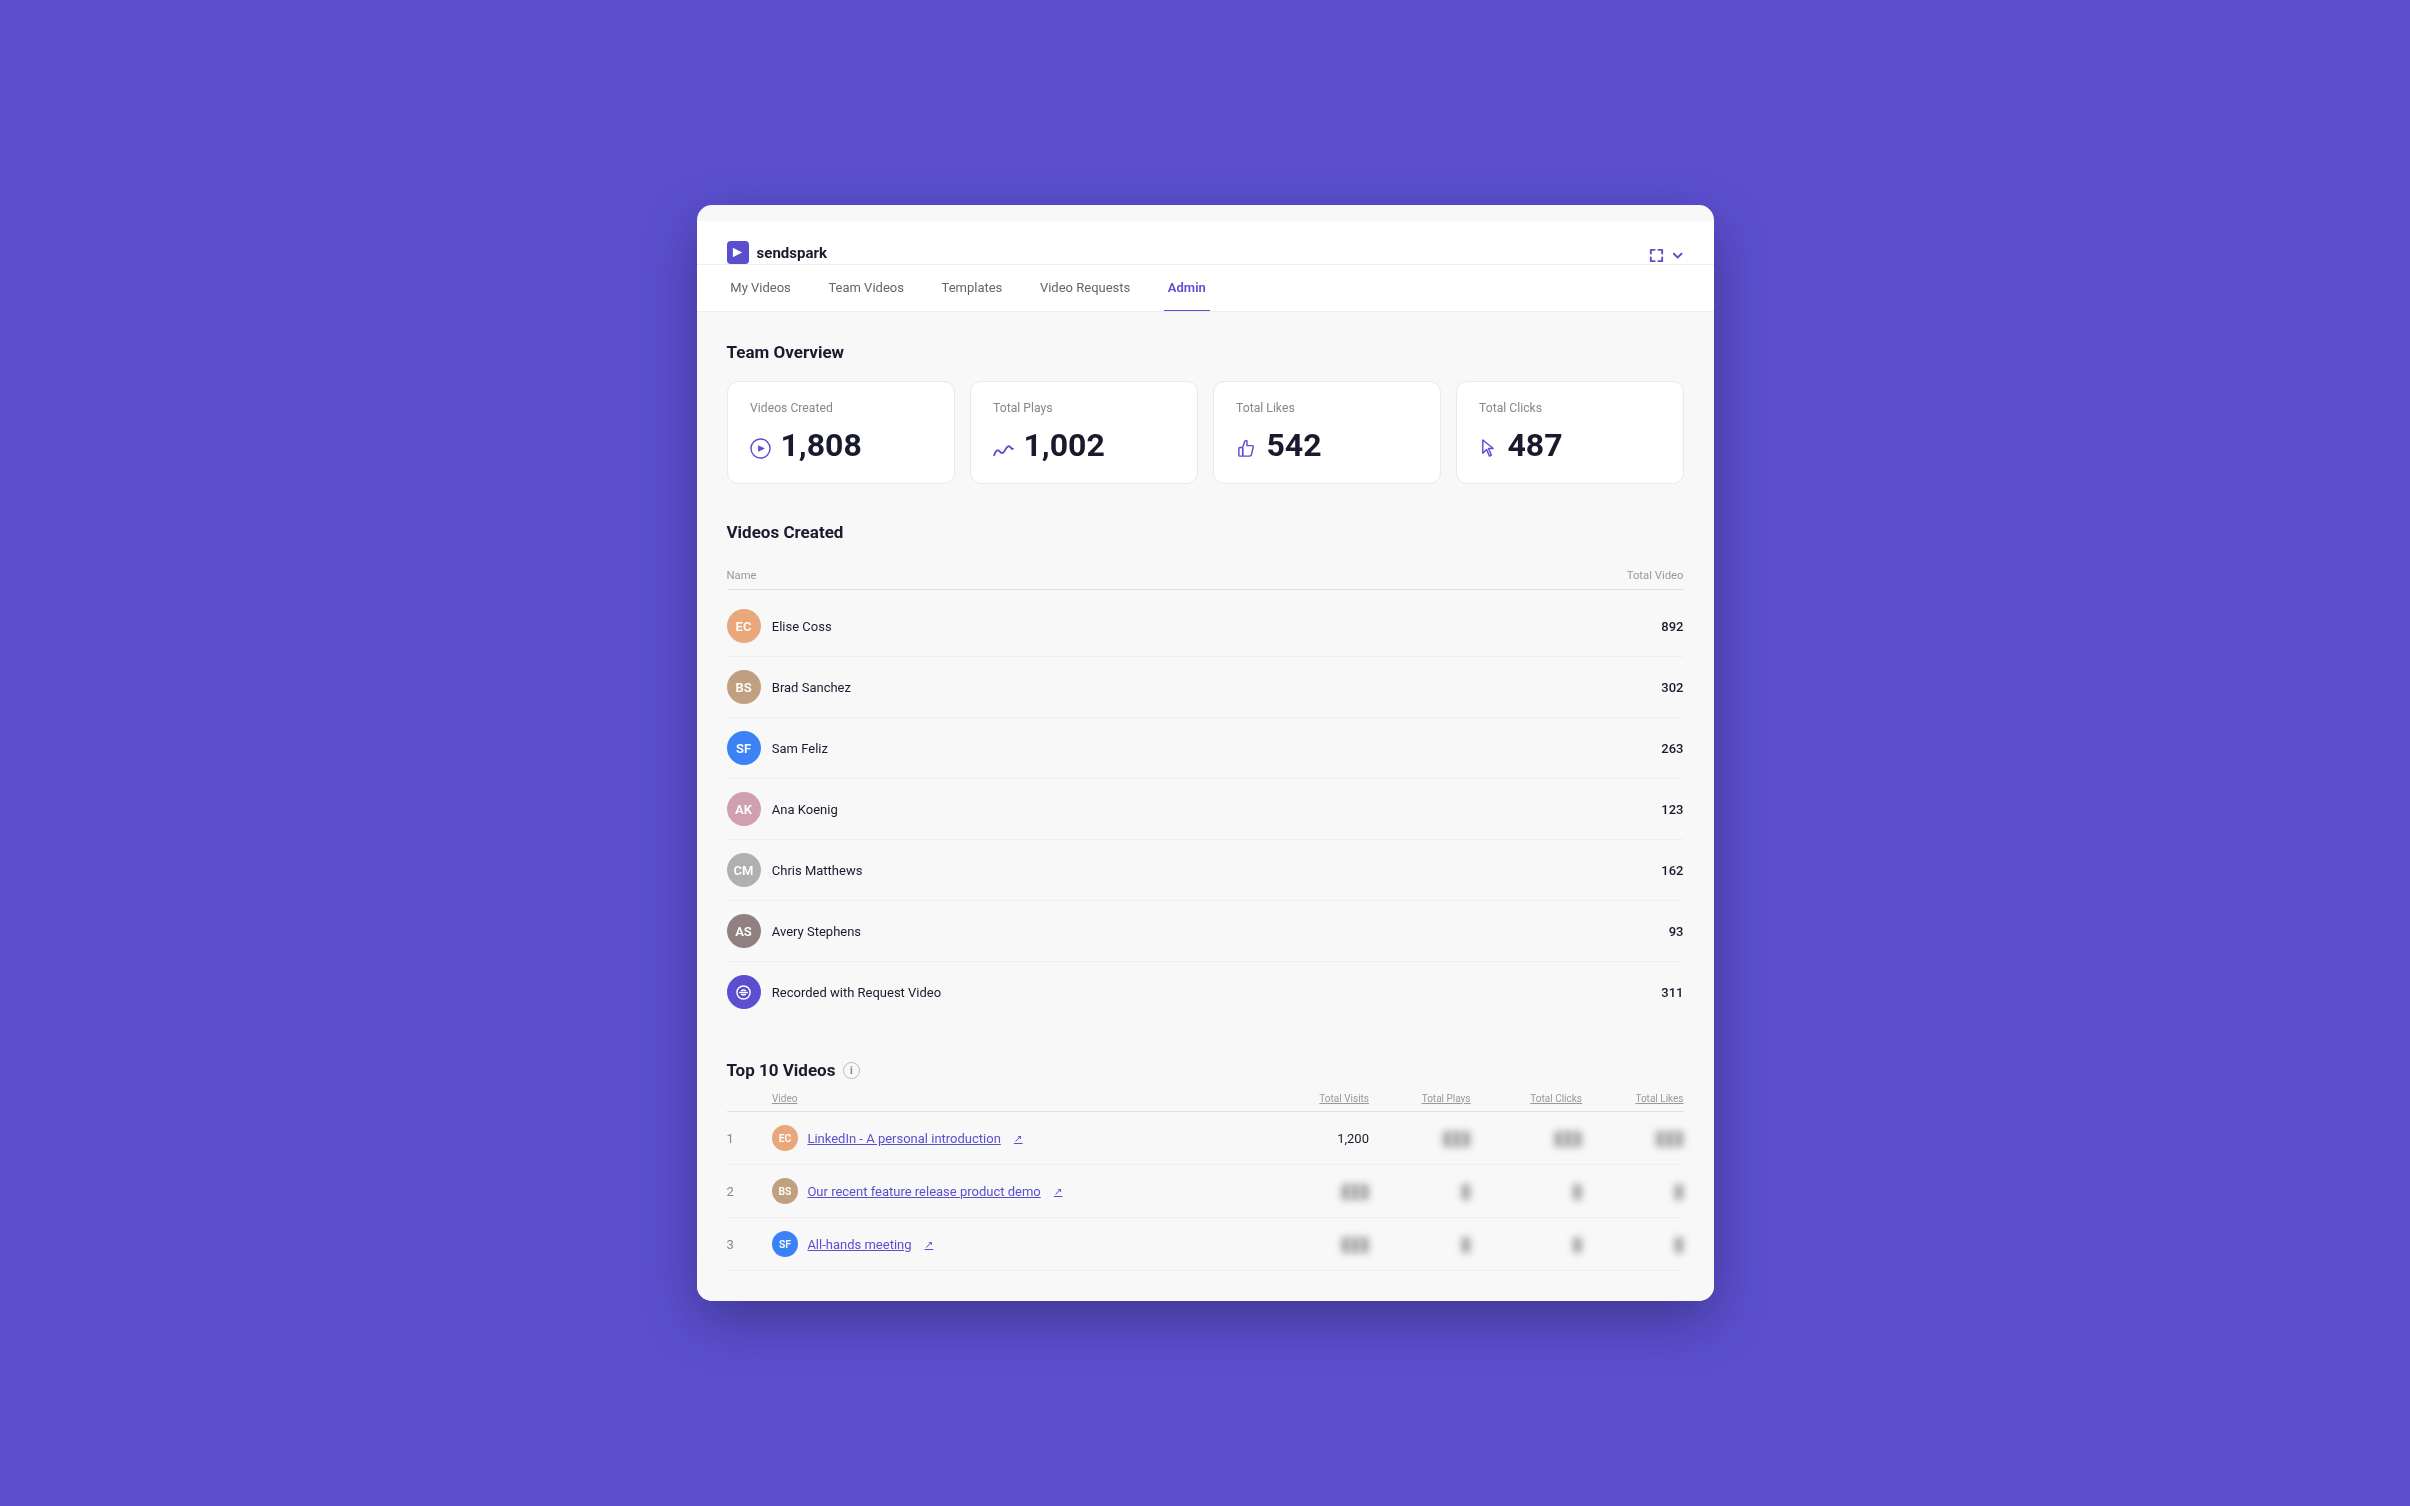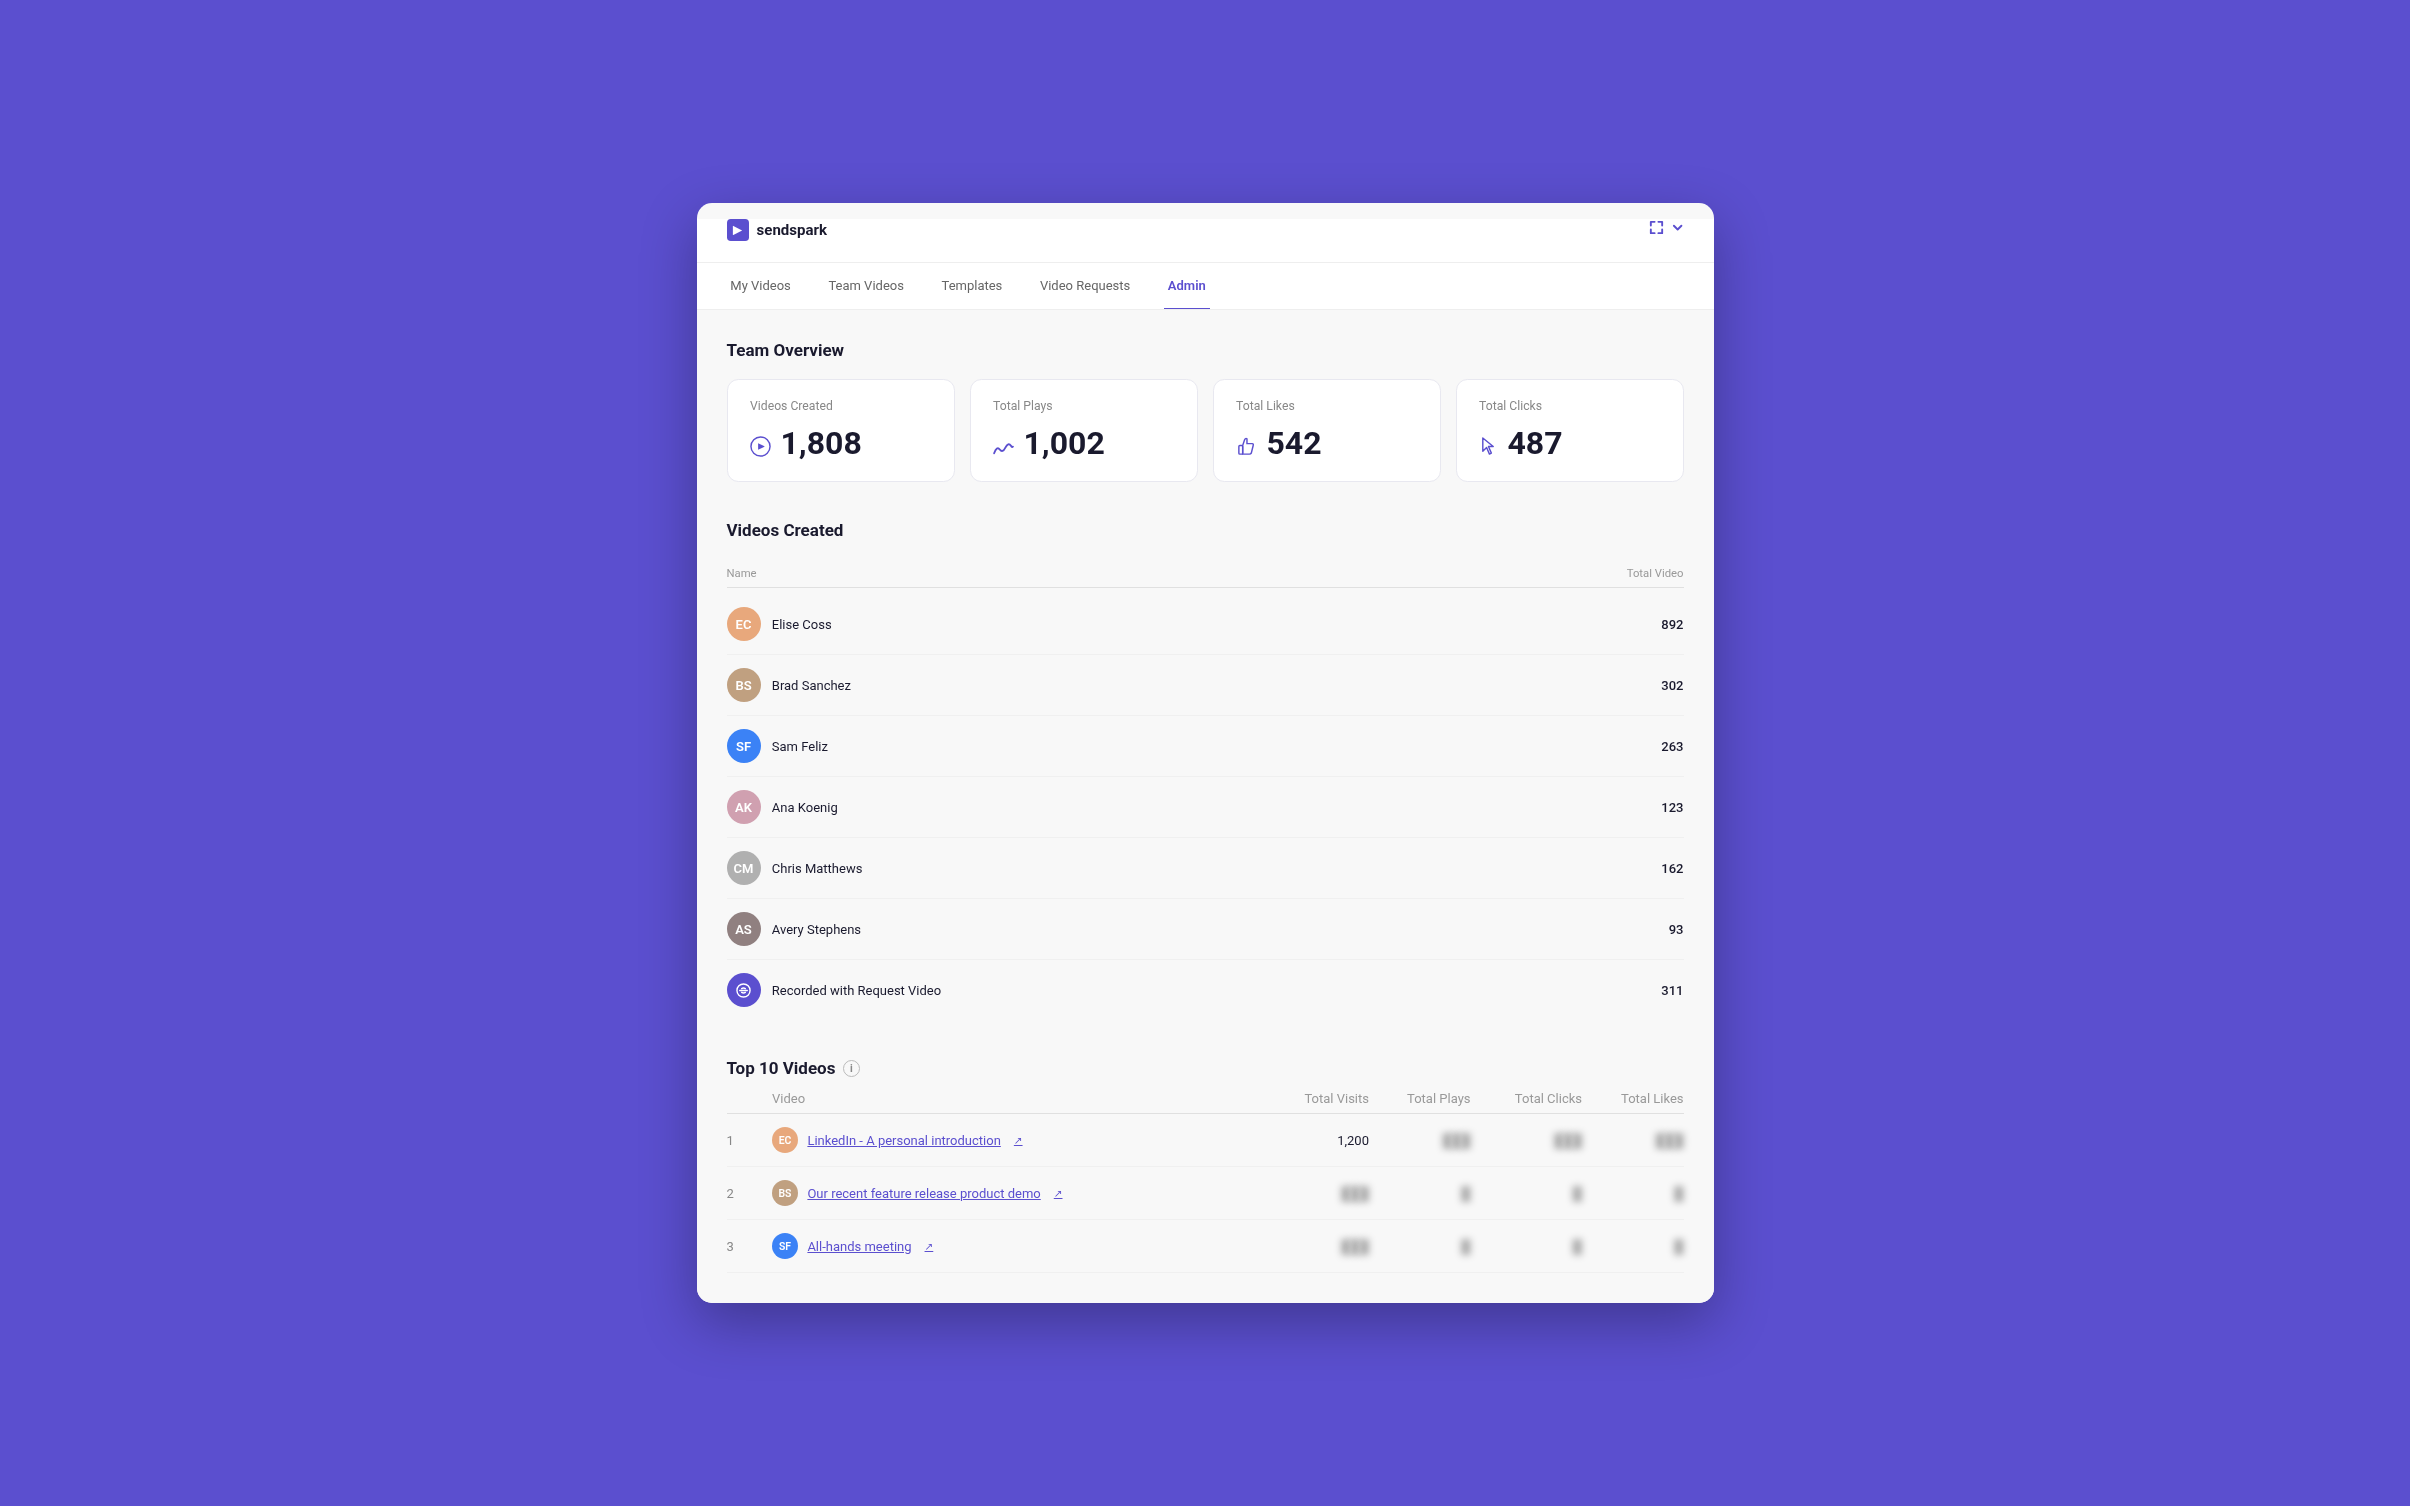--- a/index.html
+++ b/index.html
@@ -17,21 +17,21 @@
       border-radius: 15px;
       width: 1017px;
       min-height: 772px;
       box-shadow: 0 19px 56px rgba(0,0,0,0.3);
       overflow: hidden;
     }
     
     .header {
       background: #fff;
       display: flex;
-      align-items: flex-start;
+      align-items: flex-end;
       justify-content: space-between;
       padding: 0 30px;
       height: 44px;
       border-bottom: 0.9px solid #eee;
       margin-top: 16px;
     }
     .logo {
       display: flex;
       align-items: center;
       gap: 7.5px;
@@ -204,23 +204,24 @@
       cursor: pointer;
     }
     .top10-header {
       display: grid;
       grid-template-columns: 38px 1fr 113px 94px 104px 94px;
       padding: 7.5px 0;
       border-bottom: 0.9px solid #e0e0e0;
       gap: 7.5px;
     }
     .top10-header-label {
-      font-size: 13px;
+      font-size: 10px;
       color: #999;
       text-align: right;
+      text-decoration: underline;
     }
     .top10-header-label:first-child,
     .top10-header-label:nth-child(2) {
       text-align: left;
     }
     .top10-row {
       display: grid;
       grid-template-columns: 38px 1fr 113px 94px 104px 94px;
       padding: 13px 0;
       border-bottom: 0.9px solid #f0f0f0;

